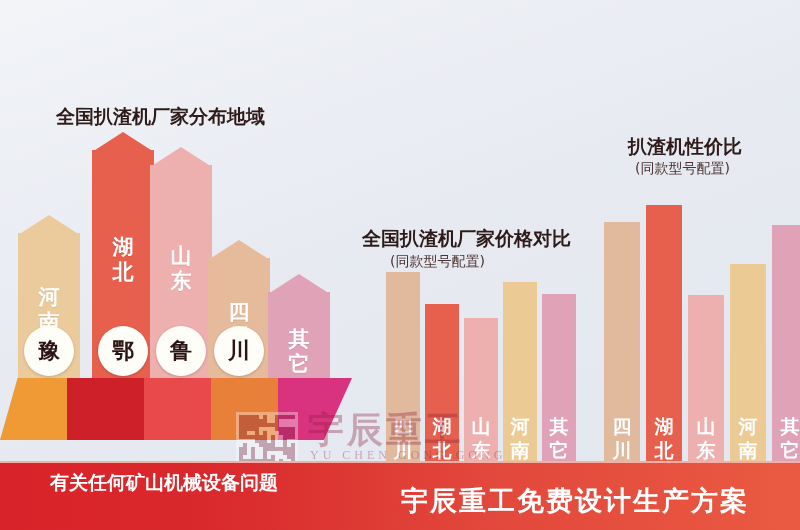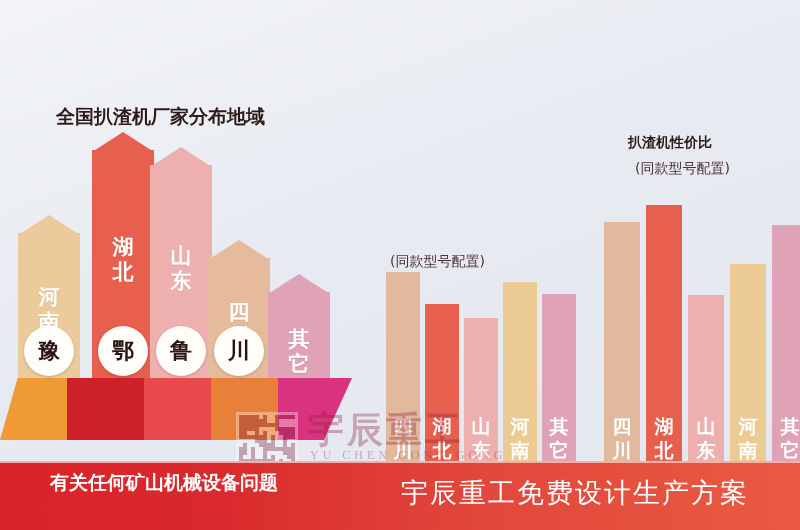--- a/index.html
+++ b/index.html
@@ -28,21 +28,21 @@
     white-space:nowrap;line-height:50px;}
 
   
   .sec-title{position:absolute;font-weight:bold;color:#2e1a18;white-space:nowrap;
     font-family:"DejaVu Sans","Liberation Sans",sans-serif;}
   .sec-sub{position:absolute;color:#4a3230;white-space:nowrap;
     font-family:"DejaVu Sans","Liberation Sans",sans-serif;}
   #t-left{left:56px;top:104px;font-size:19px;}
   #t-mid{left:362px;top:226px;font-size:19px;}
   #s-mid{left:390px;top:253px;font-size:14px;}
-  #t-right{left:628px;top:134px;font-size:14px;}
+  #t-right{left:628px;top:134px;font-size:19px;}
   #s-right{left:635px;top:160px;font-size:14px;}
 
   
   .c1{position:absolute;left:0;top:120px;width:352px;height:270px;}
   .pbar{position:absolute;bottom:0;width:62px;
     display:flex;flex-direction:column;align-items:center;}
   .pbar .body{position:absolute;left:0;right:0;bottom:0;top:18px;}
   .pbar .roof{position:absolute;left:0;top:0;width:100%;height:20px;}
   .pbar .lbl{position:relative;z-index:3;color:#fff;font-size:21px;font-weight:bold;
     line-height:25px;text-align:center;width:24px;
@@ -85,35 +85,36 @@
 
   
   .banner{position:absolute;left:0;top:461px;width:800px;height:69px;
     background:linear-gradient(90deg,#d9232a 0%,#d9292c 26%,#e2473b 60%,#ea5a42 100%);
     border-top:2px solid #f4b0a5;}
   .banner-left{position:absolute;left:14px;top:6px;width:300px;
     text-align:center;color:#fff;
     font-family:Liberation Sans, sans-serif;}
   .banner-left .l1{font-size:19px;font-weight:bold;line-height:28px;}
   .banner-left .l2{font-size:19px;font-weight:bold;line-height:28px;letter-spacing:5px;}
-  .banner-right{position:absolute;left:360px;top:12px;width:430px;
-    text-align:center;color:#fff;font-size:27px;font-weight:normal;
+  .banner-right{position:absolute;left:360px;top:20px;width:430px;
+    text-align:center;color:#fff;font-size:27px;font-weight:bold;
     letter-spacing:2px;white-space:nowrap;
     font-family:"DejaVu Sans","Liberation Sans",sans-serif;}
   .phone{position:absolute;left:330px;top:452px;font-size:15px;color:#6d2530;
     opacity:.85;font-family:"DejaVu Sans","Liberation Sans",sans-serif;
     white-space:nowrap;z-index:6;}
 </style>
 </head>
 <body>
 
 <div class="stage">
 
 
   <div class="sec-title" id="t-left">全国扒渣机厂家分布地域</div>
+  <div class="sec-title" id="t-mid">全国扒渣机厂家价格对比</div>
   <div class="sec-sub" id="s-mid">(同款型号配置)</div>
   <div class="sec-title" id="t-right">扒渣机性价比</div>
   <div class="sec-sub" id="s-right">(同款型号配置)</div>
 
   <div class="c1" id="chart1">
       <div class="pbar" style="left: 18px; height: 175px;">
         <div class="body" style="background: rgb(235, 203, 155);"></div>
         <div class="roof" style="background: rgb(235, 203, 155); clip-path: polygon(50% 0px, 100% 100%, 0px 100%);"></div>
         <div class="labelwrap" style="margin-top: 70px;">
           <div class="lbl" style="white-space: pre;">河

